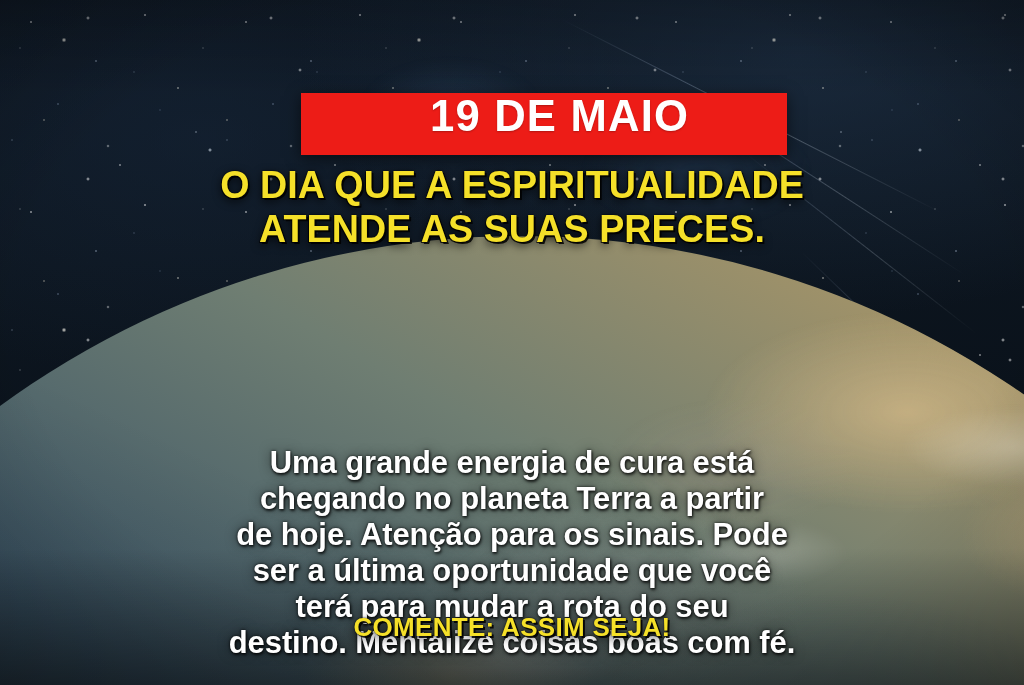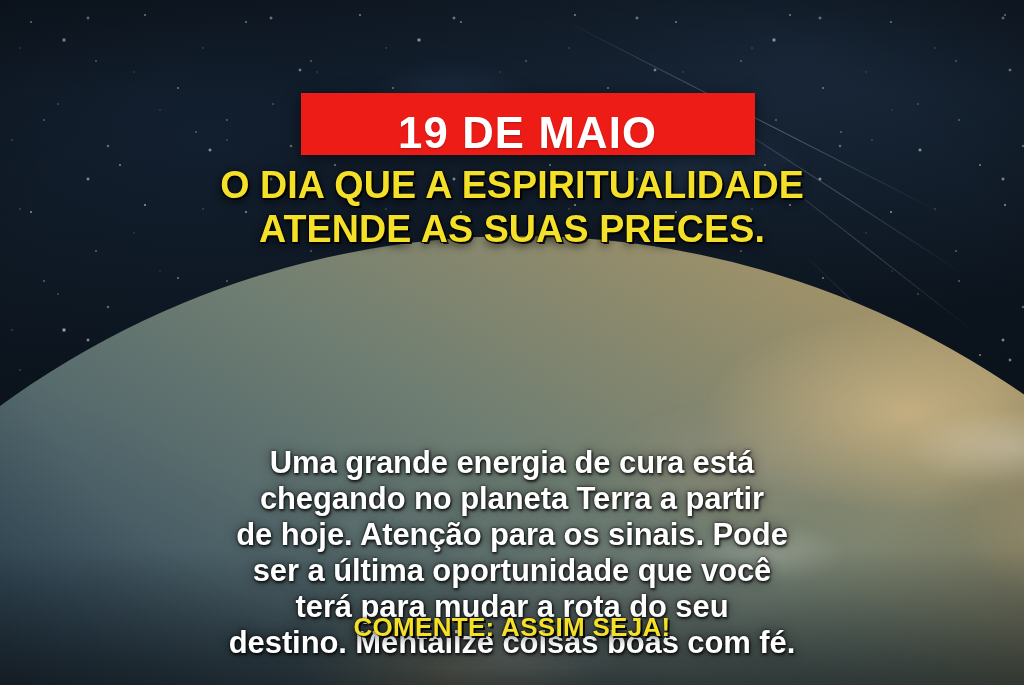--- a/index.html
+++ b/index.html
@@ -206,23 +206,24 @@
   }
 
   .date-banner {
     position: absolute;
     left: 301px;
     top: 93px;
     width: 454px;
     height: 62px;
     background: #ed1c17;
     display: flex;
-    align-items: flex-end;
+    align-items: flex-start;
     justify-content: center;
     box-shadow: 0 3px 14px rgba(0,0,0,.55);
+    padding-left: 32px;
   }
   .date-banner-text {
     color: #ffffff;
     font-size: 45px;
     font-weight: bold;
     letter-spacing: 1.2px;
     line-height: 1;
     white-space: nowrap;
     transform: scaleX(.97);
     text-shadow: 0 1px 2px rgba(0,0,0,.25);

